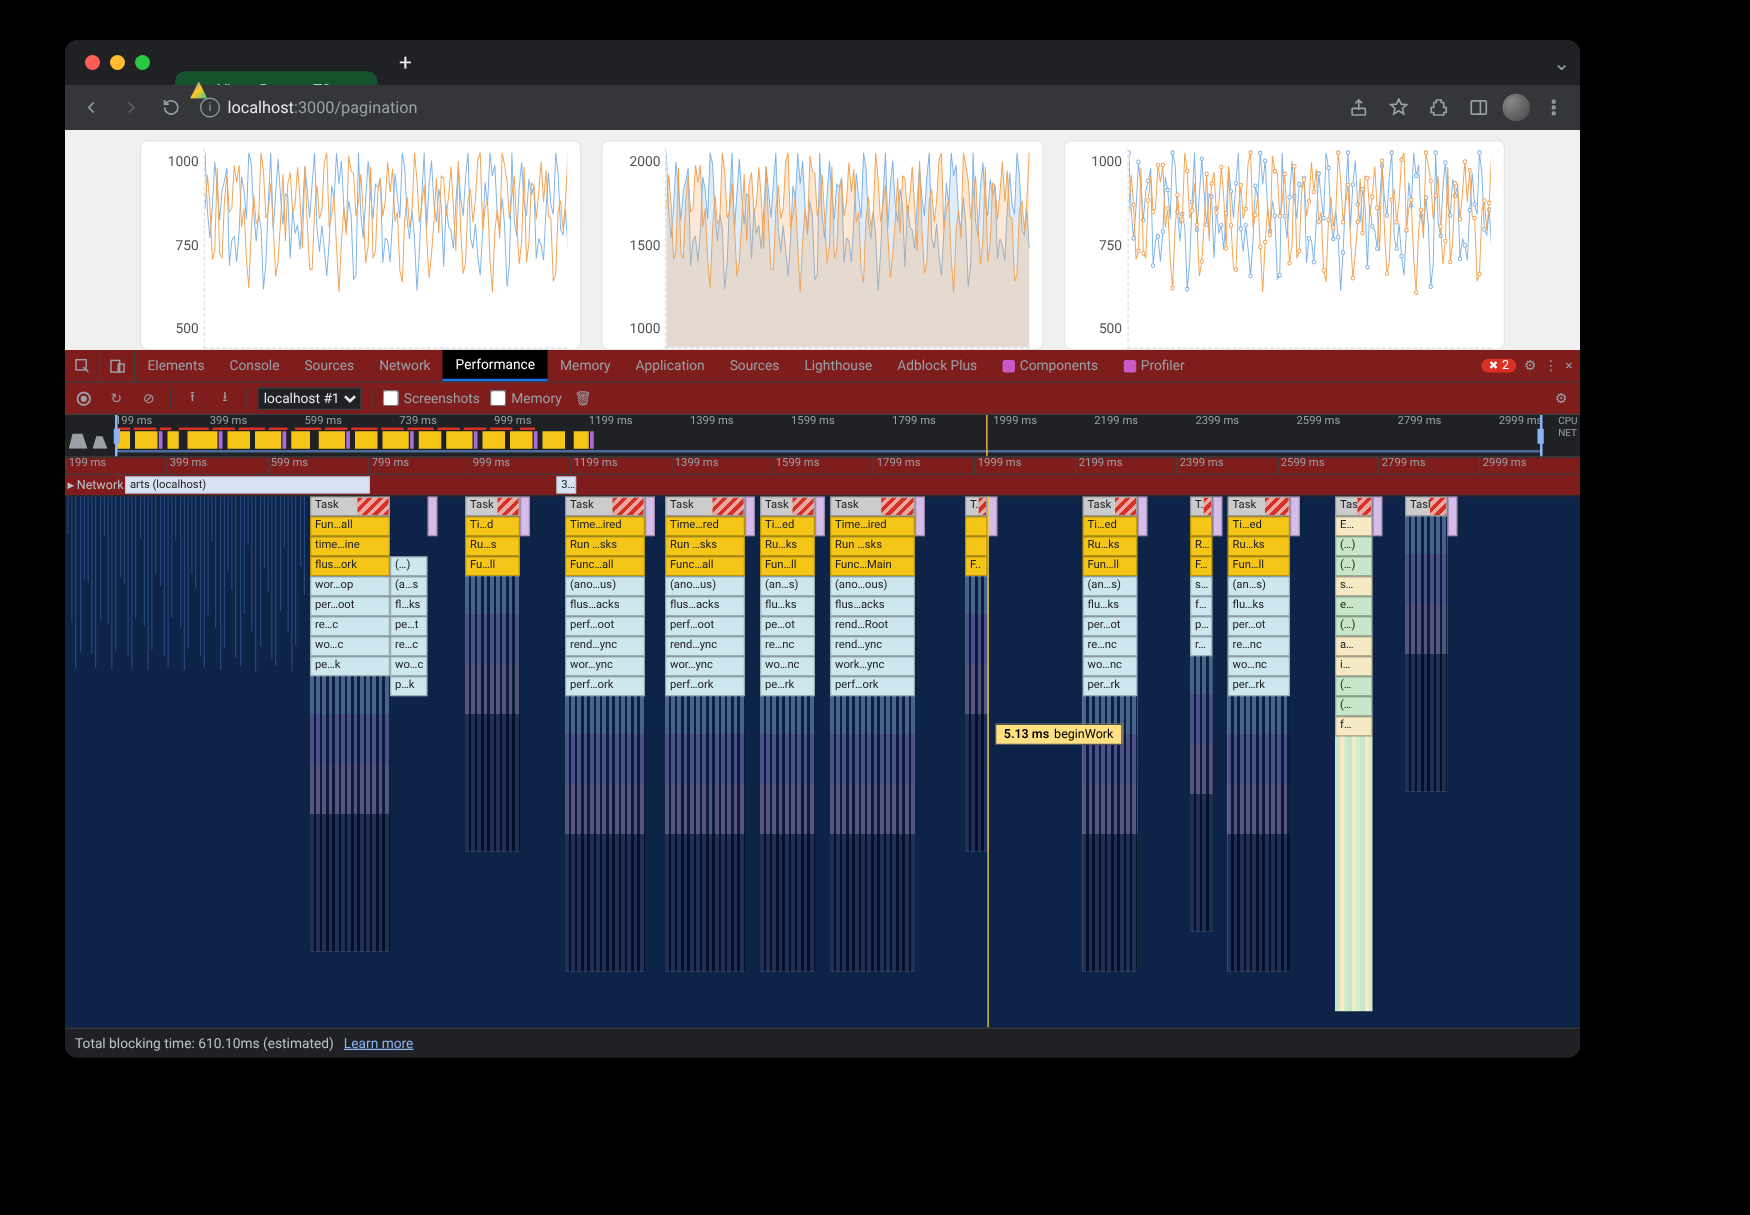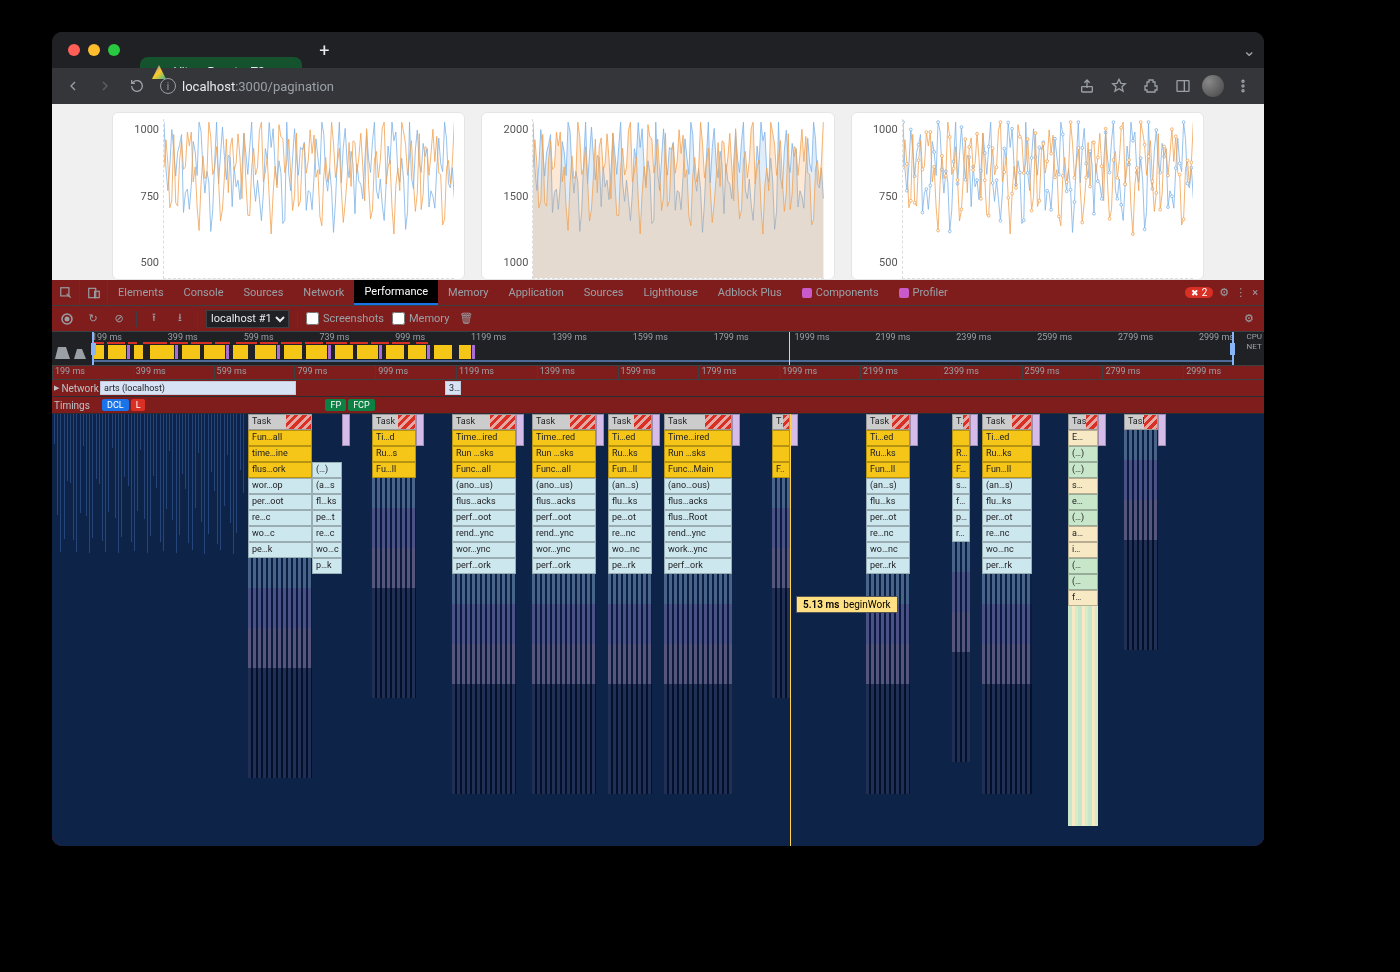--- a/index.html
+++ b/index.html
@@ -577,30 +577,20 @@
       <div class="track">
         <div class="track-label">
             <span style="font-size:7px">▶</span>
             <span>Network</span>
           </div>
         <div class="track-body">
           <div class="bar net" style="left:0;width:196px">arts (localhost)</div>
           <div class="bar net" style="left:345px;width:16px">3…</div>
         </div>
       </div>
-      <div class="track">
-        <div class="track-label">Timings</div>
-        <div class="track-body" style="padding-left:2px;display:flex;align-items:center;">
-          <span class="pill dcl">DCL</span>
-          <span class="pill l">L</span>
-          <span style="display:inline-block;width:178px"></span>
-          <span class="pill fp">FP</span>
-          <span class="pill fcp">FCP</span>
-        </div>
-      </div>
     </div>
 
     <div class="flame-wrap">
       <div class="cursor-line" id="flame-cursor" style="left: 738px;"></div>
       <div class="early" id="early-ticks">
           <div class="tick" style="left: 2px; height: 30px;"></div>
           <div class="tick" style="left: 5.2px; height: 100.864px;"></div>
           <div class="tick" style="left: 8.4px; height: 138.399px;"></div>
           <div class="tick" style="left: 11.6px; height: 124.953px;"></div>
           <div class="tick" style="left: 14.8px; height: 66.8487px;"></div>
@@ -746,21 +736,21 @@
           <div class="fcol" style="left: 600px; width: 5px;">
             <div class="frow c-purple" style="height: 32px;"></div>
           </div>
           <div class="fcol" style="left: 612px; width: 68px;">
             <div class="frow c-task">Task</div>
             <div class="frow c-script">Time…ired</div>
             <div class="frow c-script">Run …sks</div>
             <div class="frow c-script">Func…Main</div>
             <div class="frow c-micro">(ano…ous)</div>
             <div class="frow c-micro">flus…acks</div>
-            <div class="frow c-micro">flus…Root</div>
+            <div class="frow c-micro">rend…Root</div>
             <div class="frow c-micro">rend…ync</div>
             <div class="frow c-micro">work…ync</div>
             <div class="frow c-micro">perf…ork</div>
             <div style="height: 220px; background: repeating-linear-gradient(90deg, rgb(90, 110, 147) 0px, rgb(90, 110, 147) 3px, rgb(13, 35, 71) 3px, rgb(13, 35, 71) 5px), linear-gradient(rgb(205, 231, 238) 0px, rgb(205, 231, 238) 30px, rgb(214, 188, 232) 30px, rgb(214, 188, 232) 70px, rgb(243, 198, 217) 70px, rgb(243, 198, 217) 110px, rgb(90, 110, 147) 110px, rgb(90, 110, 147) 100%); background-blend-mode: multiply;"></div>
           </div>
           <div class="fcol" style="left: 680px; width: 8px;">
             <div class="frow c-purple" style="height: 32px;"></div>
           </div>
           <div class="fcol" style="left: 720px; width: 18px;">
             <div class="frow c-task">T…</div>
@@ -840,14 +830,18 @@
             <div class="frow c-task">Task</div>
             <div style="height: 220px; background: repeating-linear-gradient(90deg, rgb(90, 110, 147) 0px, rgb(90, 110, 147) 3px, rgb(13, 35, 71) 3px, rgb(13, 35, 71) 5px), linear-gradient(rgb(205, 231, 238) 0px, rgb(205, 231, 238) 30px, rgb(214, 188, 232) 30px, rgb(214, 188, 232) 70px, rgb(243, 198, 217) 70px, rgb(243, 198, 217) 110px, rgb(90, 110, 147) 110px, rgb(90, 110, 147) 100%); background-blend-mode: multiply;"></div>
           </div>
           <div class="fcol" style="left: 1106px; width: 4px;">
             <div class="frow c-purple" style="height: 32px;"></div>
           </div>
         </div>
       <div class="tooltip" id="tooltip" style="left: 744px; top: 182px;"><b>5.13 ms</b><span>beginWork</span></div>
     </div>
 
+    <div class="footer">
+      <span>Total blocking time: 610.10ms (estimated)</span>
+      <a>Learn more</a>
+    </div>
   </div>
 </div>
 
 </body></html>

